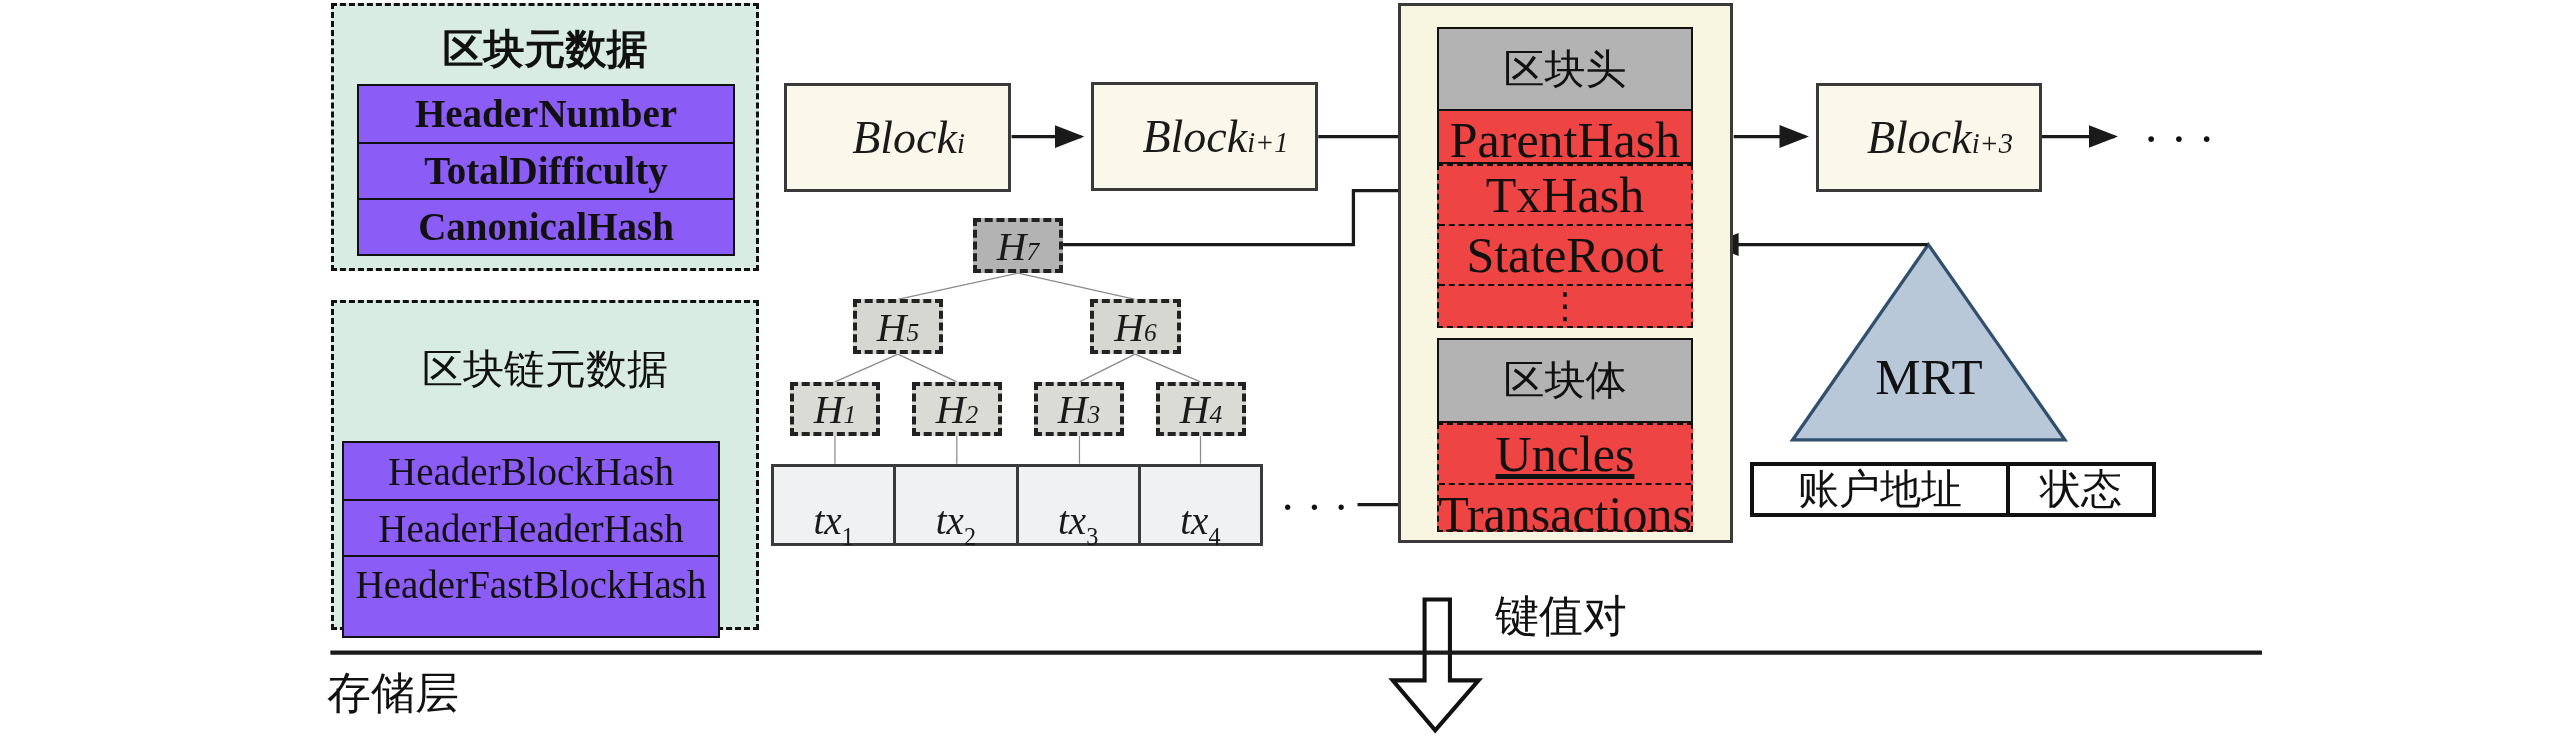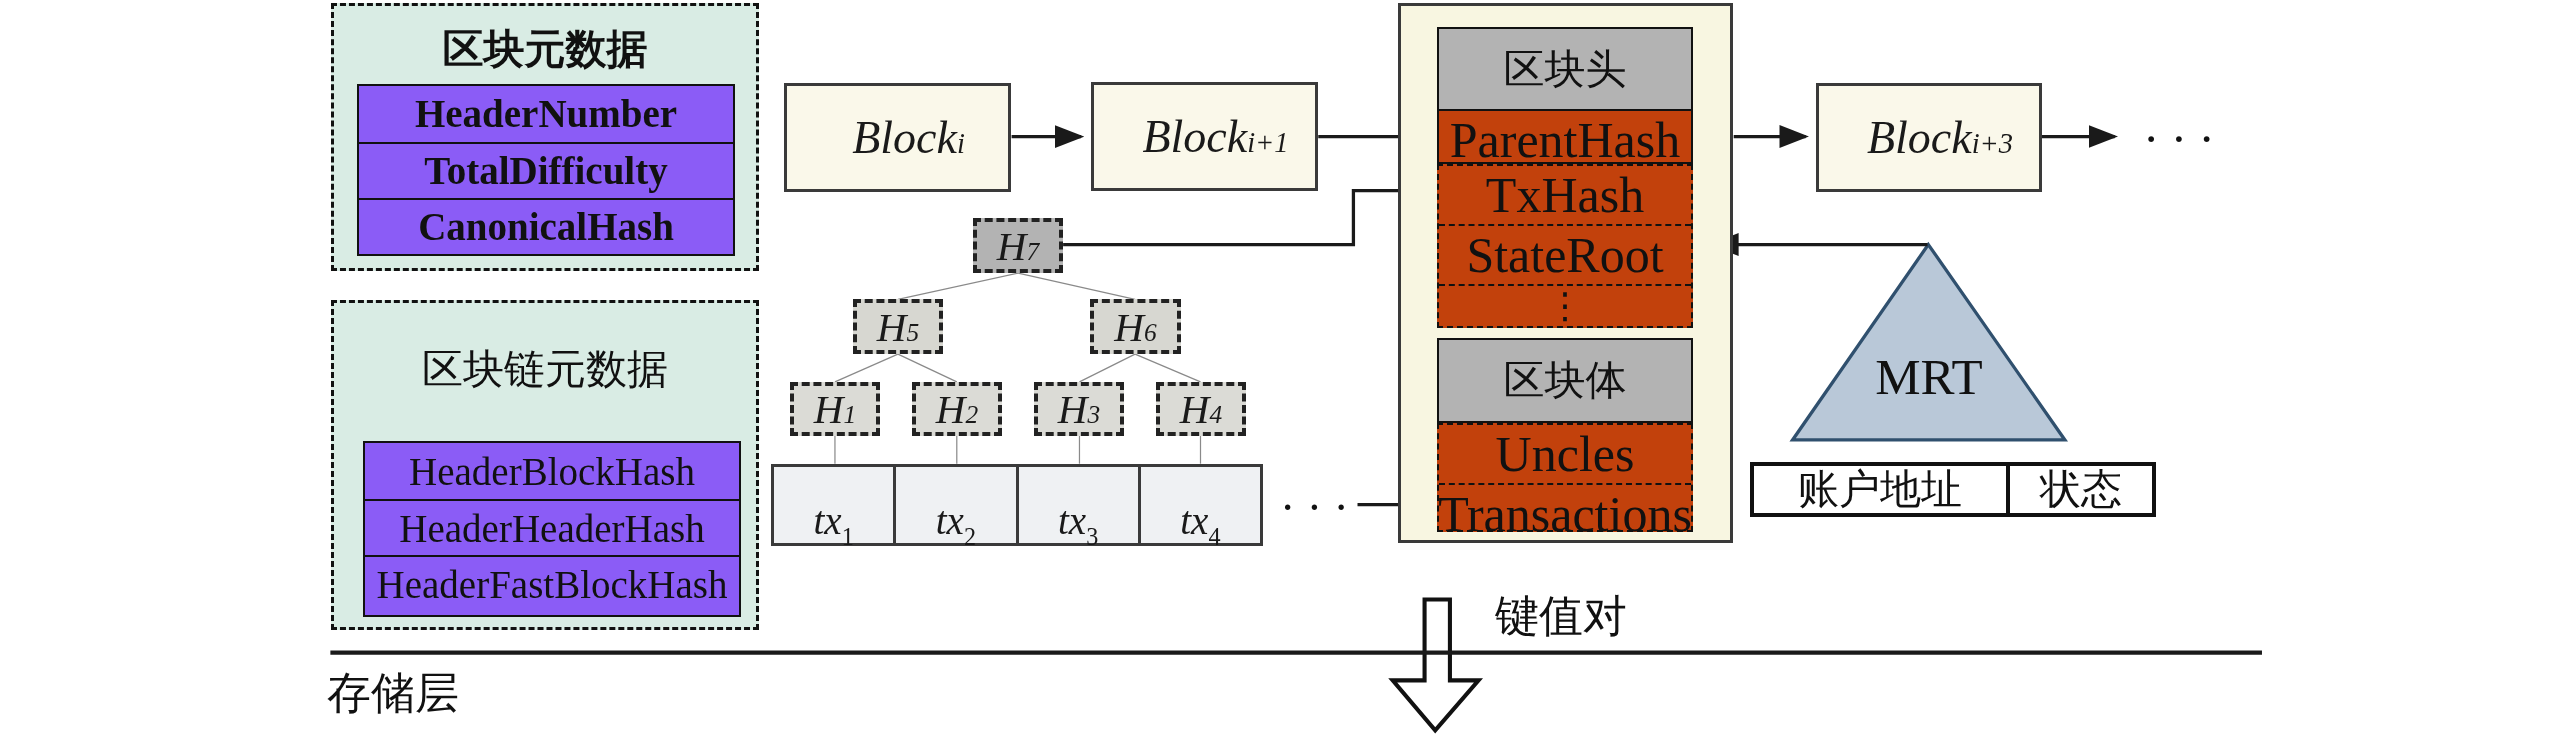--- a/index.html
+++ b/index.html
@@ -32,21 +32,21 @@
             display: flex; background: #eff1f3; border: 3.3px solid #3a3a3a; }
   .txcell { flex: 1; display: flex; align-items: flex-end; justify-content: center;
             font-style: italic; font-size: 39px; color: #1a1a1a; border-left: 3.3px solid #3a3a3a; }
   .txcell:first-child { border-left: none; }
 
   .ellipsis { position: absolute; font-size: 49px; letter-spacing: 11.4px; color: #111; }
 
   
   #outer-box { position: absolute; left: 1398px; top: 2.5px; width: 335px; height: 540px;
                background: #f8f6e1; border: 3.3px solid #3a3a3a; }
-  .section { position: absolute; width: 256px; left: 1437px; background: #c2410c; display: flex; flex-direction: column; }
+  .section { position: absolute; width: 256px; left: 1437px; background: #ef4444; display: flex; flex-direction: column; }
   .solid-sec { border: 2.5px solid #111; }
   .dashed-sec { border: 2.5px dashed #111; }
   .gray-head { flex: 0 0 82px; background: #b3b3b3; border-bottom: 2.5px solid #111;
                display: flex; align-items: center; justify-content: center; font-size: 41px; color: #111; }
   .gray-head-solo { display: flex; align-items: center; justify-content: center; font-size: 41px; color: #111;
                     background: #b3b3b3; }
   .trow { display: flex; align-items: center; justify-content: center; font-size: 50px; color: #111; }
   .trow.dash-bottom { border-bottom: 2.5px dashed #111; }
   .vdots { letter-spacing: 0; font-size: 36px; line-height: 0.85; }
 
@@ -109,21 +109,21 @@
     <div class="panel-title" style="top:16.4px;">区块元数据</div>
     <div class="meta-table" style="left:23px; top:78px; width:378px; height:172px;">
       <div class="mrow">HeaderNumber</div>
       <div class="mrow">TotalDifficulty</div>
       <div class="mrow">CanonicalHash</div>
     </div>
   </div>
 
   <div class="panel" style="left:331px; top:300px; width:428px; height:330px;padding-left:47px;">
     <div class="panel-title" style="top:39px;">区块链元数据</div>
-    <div class="meta-table" style="left:29px; top:138px; width:378px; height:176px;">
+    <div class="meta-table" style="left:8px; top:138px; width:378px; height:197px;">
       <div class="mrow">HeaderBlockHash</div>
       <div class="mrow">HeaderHeaderHash</div>
       <div class="mrow">HeaderFastBlockHash</div>
     </div>
   </div>
 
   <div class="block" style="left:784px; top:83px; width:227px;">
     <span>Block</span>
       <sub>i</sub>
   </div>
@@ -195,21 +195,21 @@
 
   <div class="section dashed-sec" style="top:164px; height:164px;">
     <div class="trow dash-bottom" style="flex:0 0 52px;">TxHash</div>
     <div class="trow dash-bottom" style="flex:0 0 54px;">StateRoot</div>
     <div class="trow vdots" style="flex:1;">⋮</div>
   </div>
 
   <div class="section solid-sec gray-head-solo" style="top:338px; height:85px;">区块体</div>
 
   <div class="section dashed-sec" style="top:423px; height:109px;">
-    <div class="trow dash-bottom" style="flex:0 0 52px;">Uncles</div>
+    <div class="trow dash-bottom" style="flex:0 0 52px;text-decoration:underline;">Uncles</div>
     <div class="trow" style="flex:1;">Transactions</div>
   </div>
 
   <div id="mrt-label">MRT</div>
 
   <div id="account-table">
     <div class="acell" id="acell-address">账户地址</div>
     <div class="acell" id="acell-state">状态</div>
   </div>
 

